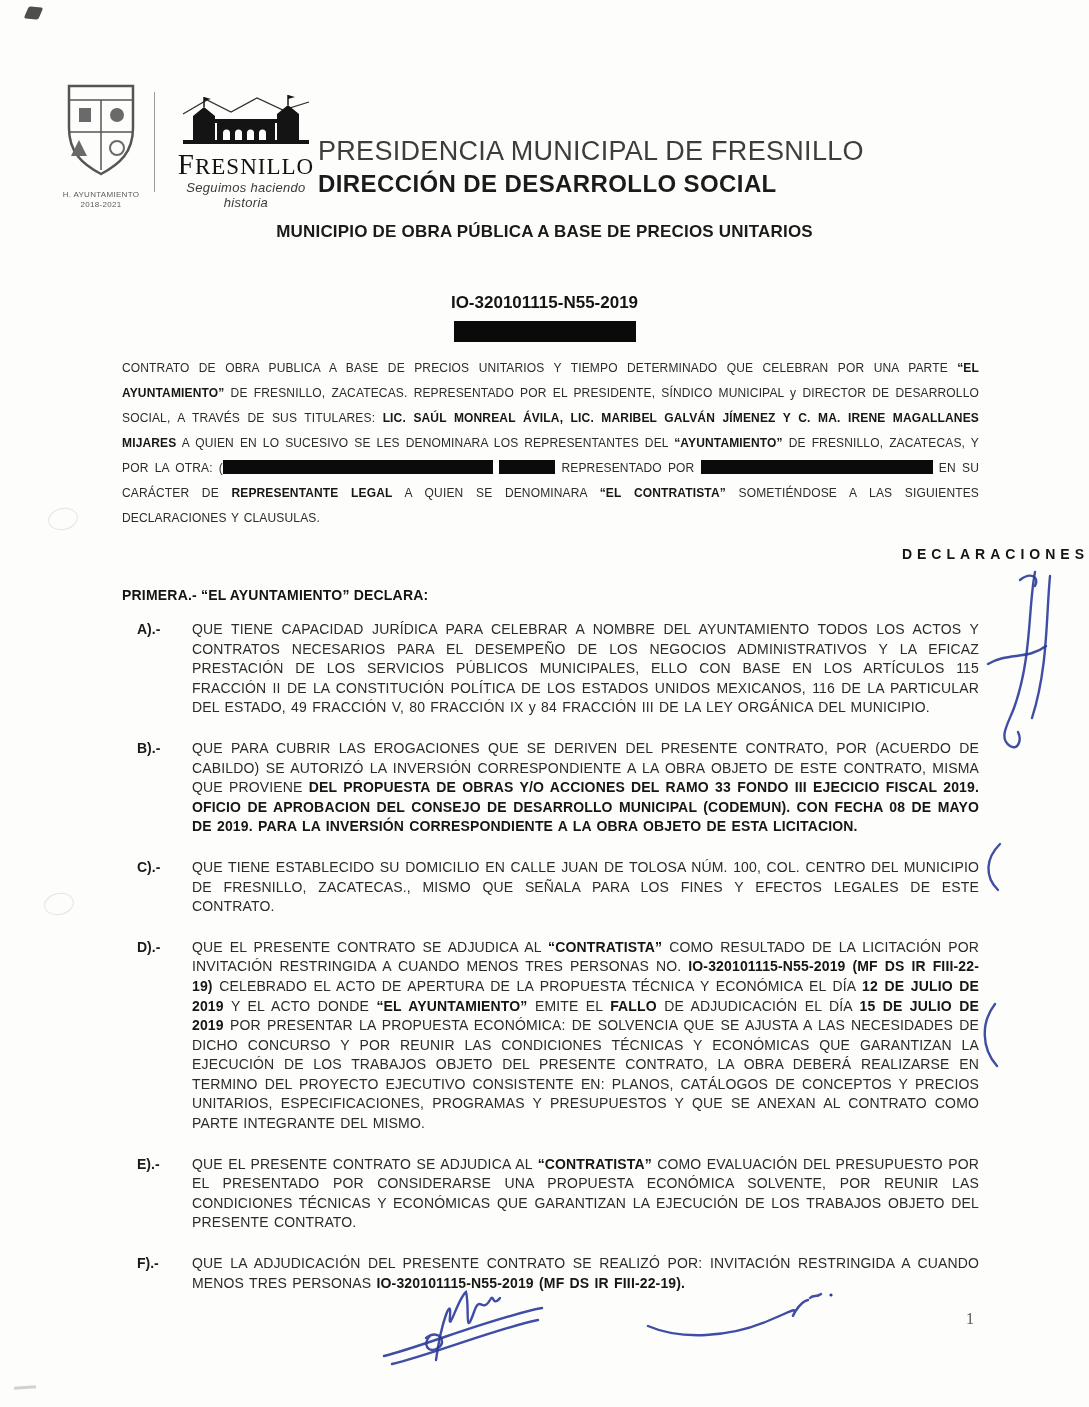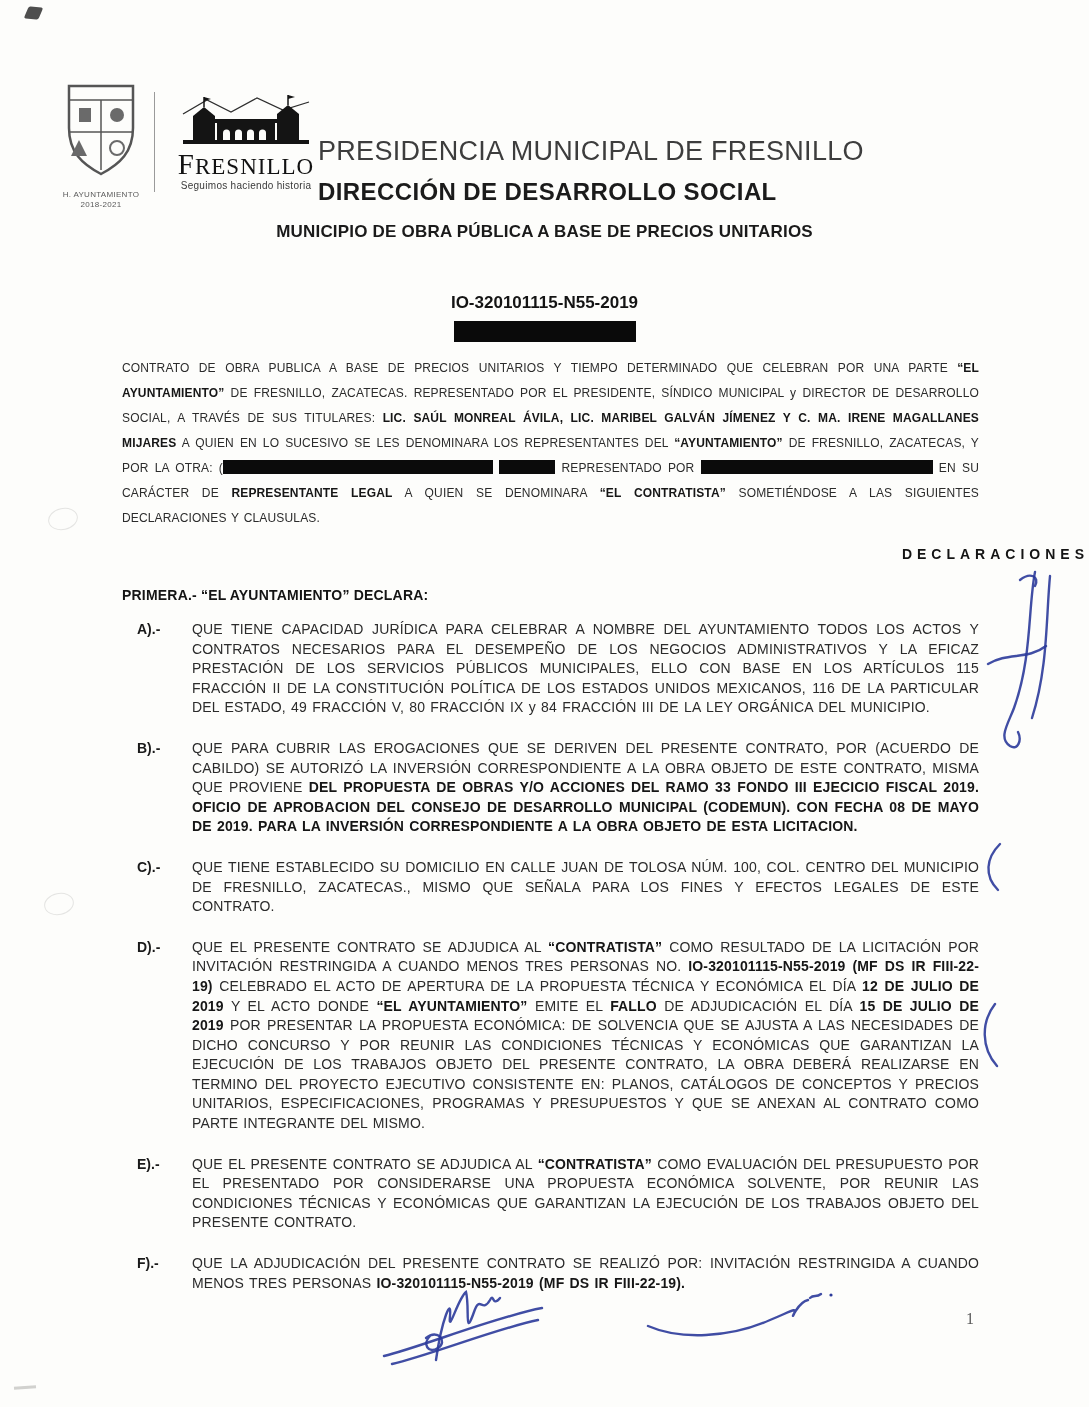--- a/index.html
+++ b/index.html
@@ -15,24 +15,24 @@
   
   .crest { position:absolute; left:56px; top:82px; width:90px; text-align:center; }
   .crest-caption { font-size:8px; color:#5a5a5a; line-height:10px; margin-top:8px; letter-spacing:.3px; }
   .header-divider { position:absolute; left:154px; top:92px; width:1px; height:100px; background:#9a9a9a; }
   .fresnillo { position:absolute; left:172px; top:94px; width:148px; text-align:center; }
   .wordmark {
     font-family:"Liberation Serif", serif; font-size:23px; color:#121212;
     letter-spacing:1px; line-height:26px; margin-top:1px;
   }
   .wordmark::first-letter { font-size:29px; }
-  .tagline { font-size:10px; color:#3a3a3a; letter-spacing:.3px; }
+  .tagline { font-size:13px; font-style:italic; color:#3a3a3a; letter-spacing:.3px; }
   .header-titles { position:absolute; left:318px; top:136px; width:620px; }
   .header-title1 { font-size:27px; color:#3d3d3d; letter-spacing:.3px; line-height:30px; }
-  .header-title2 { font-size:24px; font-weight:700; color:#1b1b1b; letter-spacing:.4px; line-height:28px; margin-top:12px; }
+  .header-title2 { font-size:24px; font-weight:700; color:#1b1b1b; letter-spacing:.4px; line-height:28px; margin-top:4px; }
 
   .doc-title { position:absolute; left:0; top:222px; width:100%; text-align:center;
     font-size:17px; font-weight:700; color:#1a1a1a; letter-spacing:.2px; }
 
   .cto-block { position:absolute; left:0; top:276px; width:100%; text-align:center; font-size:17px; color:#242424; }
   .cto-line2 { font-weight:700; color:#141414; margin-top:17px; }
   .header-redaction { width:182px; height:21px; background:#0a0a0a; margin:8px auto 0 auto; }
 
   
   .intro {

